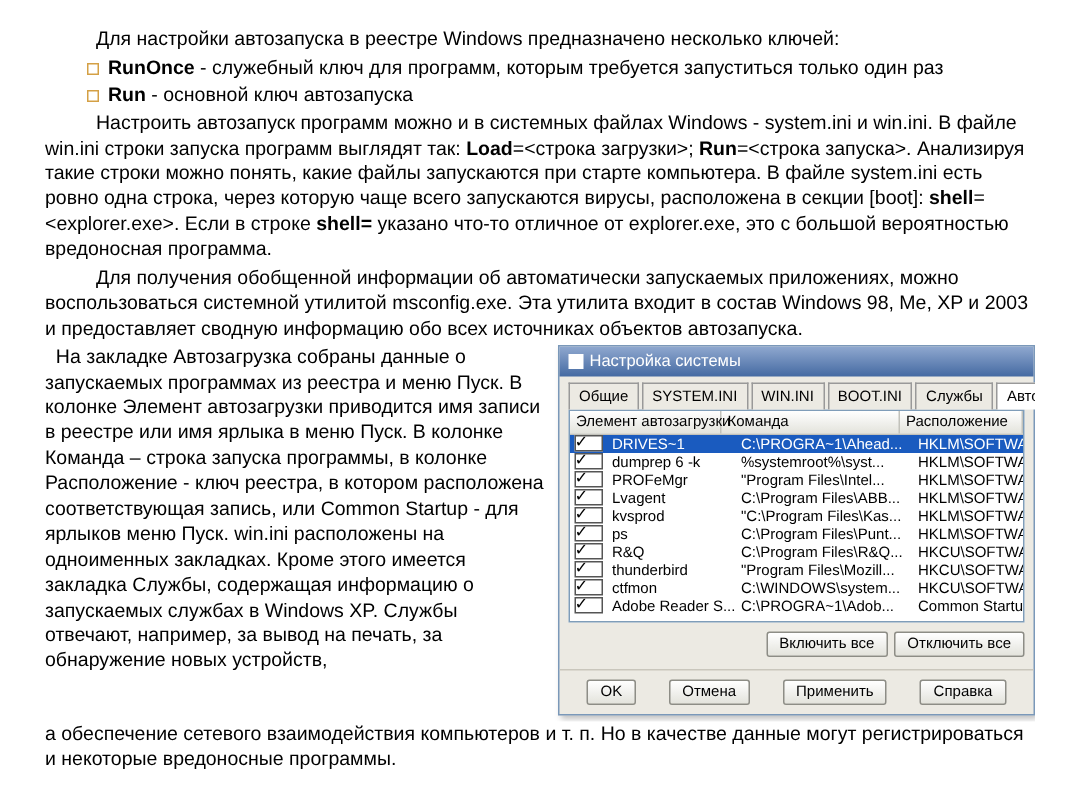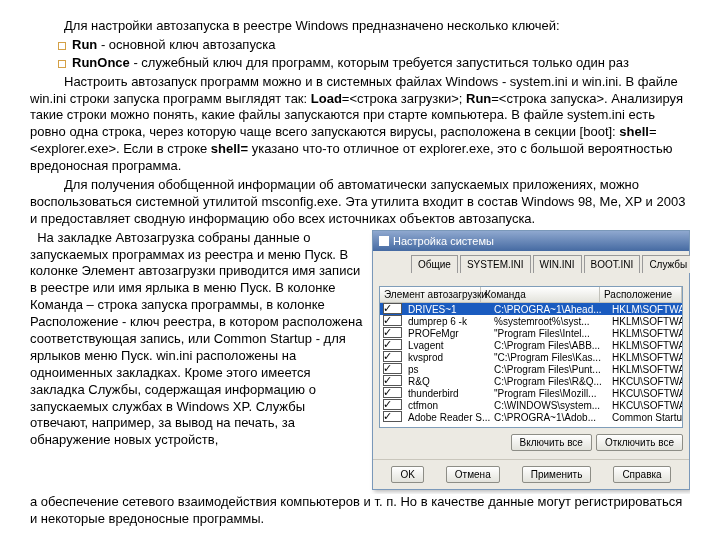--- a/index.html
+++ b/index.html
@@ -39,21 +39,21 @@
   }
   .titlebar {
     background: linear-gradient(#8fa8cf, #456aa2);
     color: #fff;
     padding: 3px 6px;
     font-size: 11px;
     display: flex;
     align-items: center;
   }
   .titlebar .sq { width: 10px; height: 10px; background:#fff; margin-right:4px;}
-  .tabs { display: flex; padding: 4px 4px 13px 6px; gap: 2px; font-size: 10px; margin-left: 32px; }
+  .tabs { display: flex; padding: 4px 4px 0 6px; gap: 2px; font-size: 10px; }
   .tab { padding: 2px 6px; background: #eceae3; border: 1px solid #999; border-bottom: none; }
   .tab.active { background: #fff; }
   .listpane {
     margin: 0 6px 4px 6px;
     background: #fff;
     border: 1px solid #7f9db9;
     height: 140px;
     overflow: hidden;
   }
   .lhdr { display: flex; background: linear-gradient(#fff,#e3e3dc); font-size: 10px; border-bottom:1px solid #c2c2bb;}
@@ -70,22 +70,22 @@
   .row.sel .cb.chk::after{color:#000;}
   .dlgbtns { display:flex; justify-content:flex-end; gap:4px; padding: 2px 6px 6px 0;}
   .dlgbtns2 { display:flex; justify-content:center; gap:22px; padding: 0 0 6px 0; border-top: 1px solid #c9c6bc; margin-top:2px; padding-top:6px;}
   .btn { background: linear-gradient(#fff,#e3e3dc); border:1px solid #8d8d86; padding:1px 8px; font-size:10px; border-radius:2px;}
 </style>
 </head>
 <body>
 
 <p class="para">Для настройки автозапуска в реестре Windows предназначено несколько ключей:</p>
 <ul class="bullet-list">
+  <li><span class="b">RunOnce</span><span> - служебный ключ для программ, которым требуется запуститься только один раз</span></li>
   <li><span class="b">Run</span><span> - основной ключ автозапуска</span></li>
-  <li><span class="b">RunOnce</span><span> - служебный ключ для программ, которым требуется запуститься только один раз</span></li>
 </ul>
 
 <p class="para">
   <span>Настроить автозапуск программ можно и в системных файлах Windows - system.ini и win.ini. В файле win.ini строки запуска программ выглядят так: </span><span class="b">Load</span><span>=&lt;строка загрузки&gt;; </span><span class="b">Run</span><span>=&lt;строка запуска&gt;. Анализируя такие строки можно понять, какие файлы запускаются при старте компьютера. В файле system.ini есть ровно одна строка, через которую чаще всего запускаются вирусы, расположена в секции [boot]: </span><span class="b">shell</span><span>=&lt;explorer.exe&gt;. Если в строке </span><span class="b">shell=</span><span> указано что-то отличное от explorer.exe, это с большой вероятностью вредоносная программа.</span>
 </p>
 
 <p class="para">Для получения обобщенной информации об автоматически запускаемых приложениях, можно воспользоваться системной утилитой msconfig.exe. Эта утилита входит в состав Windows 98, Me, XP и 2003 и предоставляет сводную информацию обо всех источниках объектов автозапуска.</p>
 
 <div class="wrap">
   <div class="dialog">

